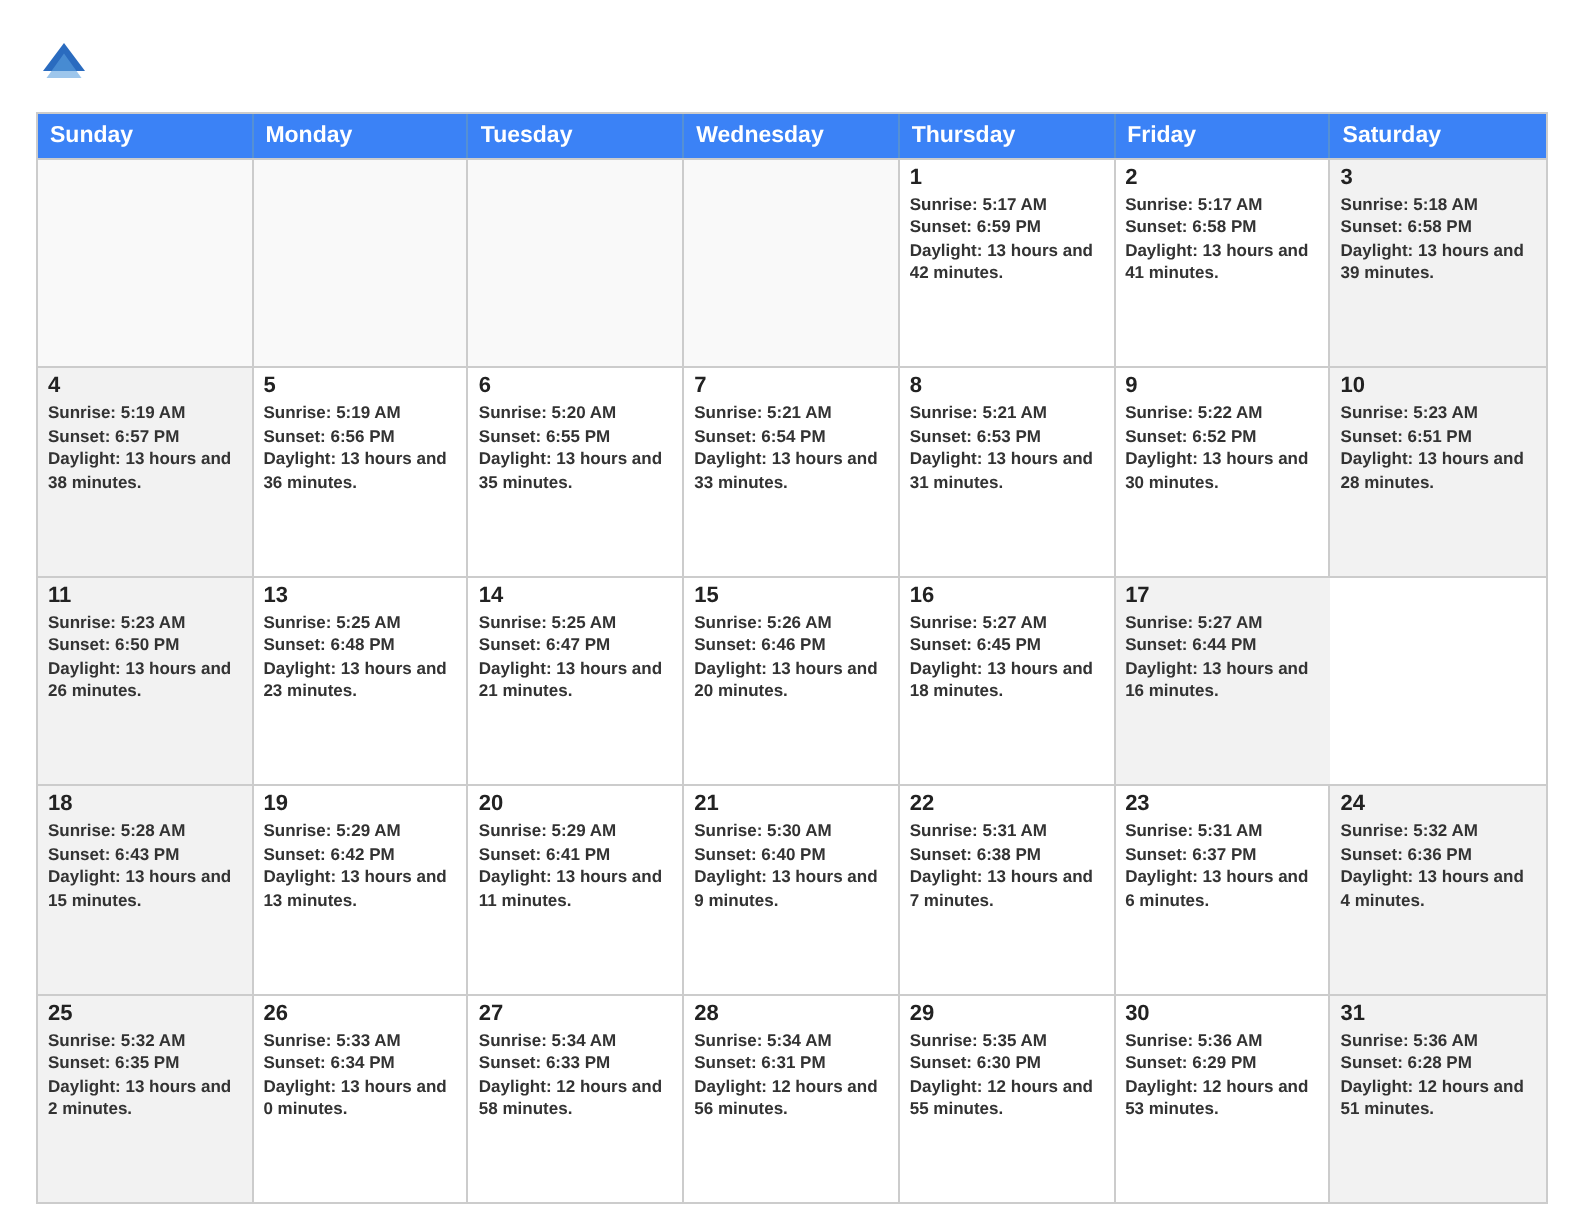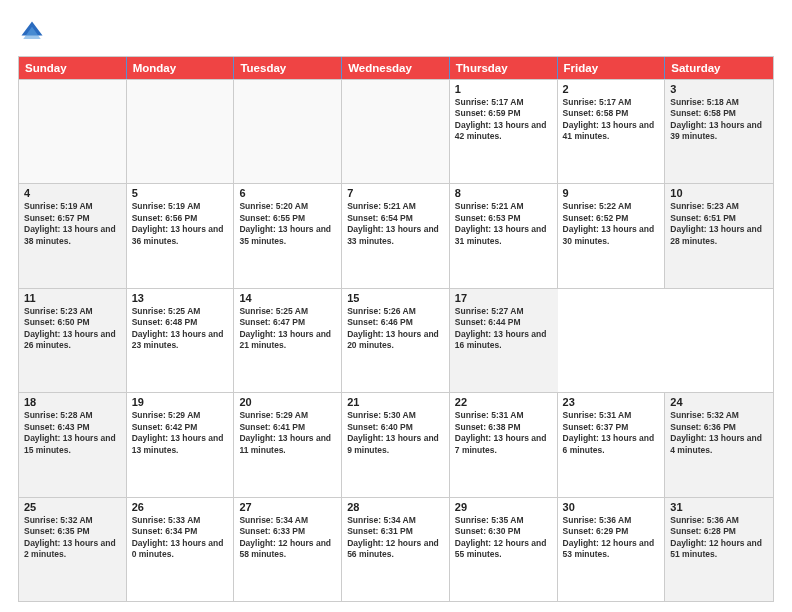--- a/index.html
+++ b/index.html
@@ -54,21 +54,21 @@
     }
     .calendar {
       flex: 1;
       display: flex;
       flex-direction: column;
       border: 1px solid #ccc;
     }
     .cal-header-row {
       display: grid;
       grid-template-columns: repeat(7, 1fr);
-      background: #ef4444;
+      background: #3b82f6;
     }
     .cal-header-cell {
       color: #fff;
       font-size: 11.5px;
       font-weight: bold;
       padding: 5px 6px;
       border-right: 1px solid #5590d4;
     }
     .cal-header-cell:last-child { border-right: none; }
     .cal-body {
@@ -239,20 +239,27 @@
 Daylight: 13 hours
 and 21 minutes.</div>
           </div>
           <div class="cal-cell">
             <div class="day-num">15</div>
             <div class="day-info">Sunrise: 5:26 AM
 Sunset: 6:46 PM
 Daylight: 13 hours
 and 20 minutes.</div>
           </div>
+          <div class="cal-cell">
+            <div class="day-num">16</div>
+            <div class="day-info">Sunrise: 5:27 AM
+Sunset: 6:45 PM
+Daylight: 13 hours
+and 18 minutes.</div>
+          </div>
           <div class="cal-cell shade">
             <div class="day-num">17</div>
             <div class="day-info">Sunrise: 5:27 AM
 Sunset: 6:44 PM
 Daylight: 13 hours
 and 16 minutes.</div>
           </div>
         </div>
         <div class="cal-row">
           <div class="cal-cell shade">

